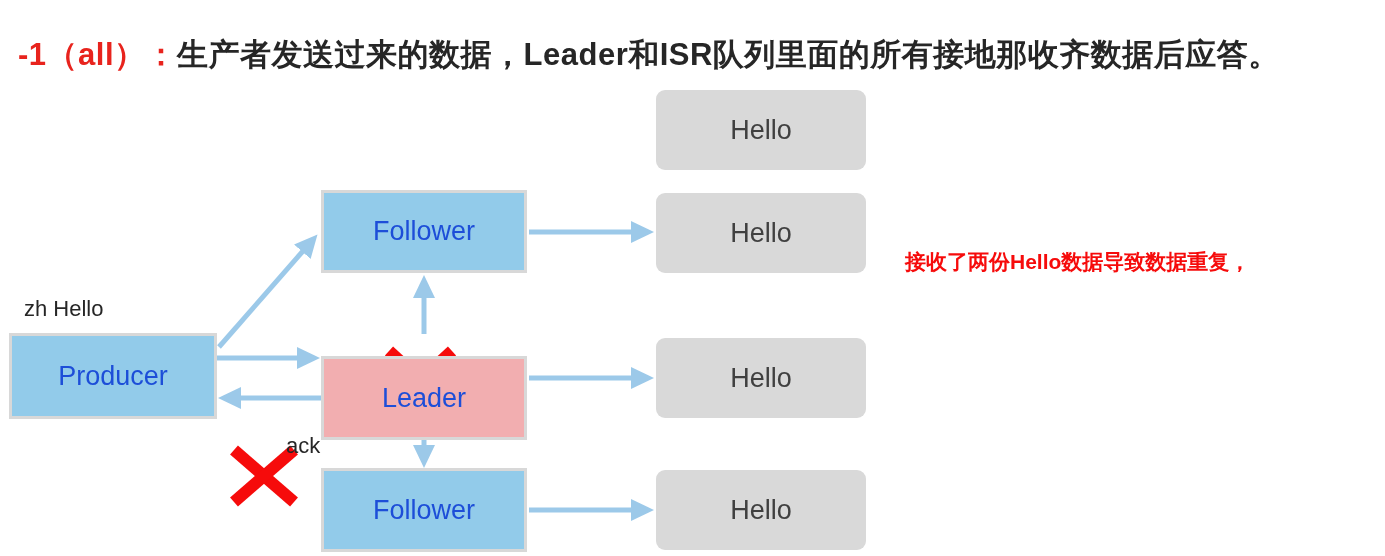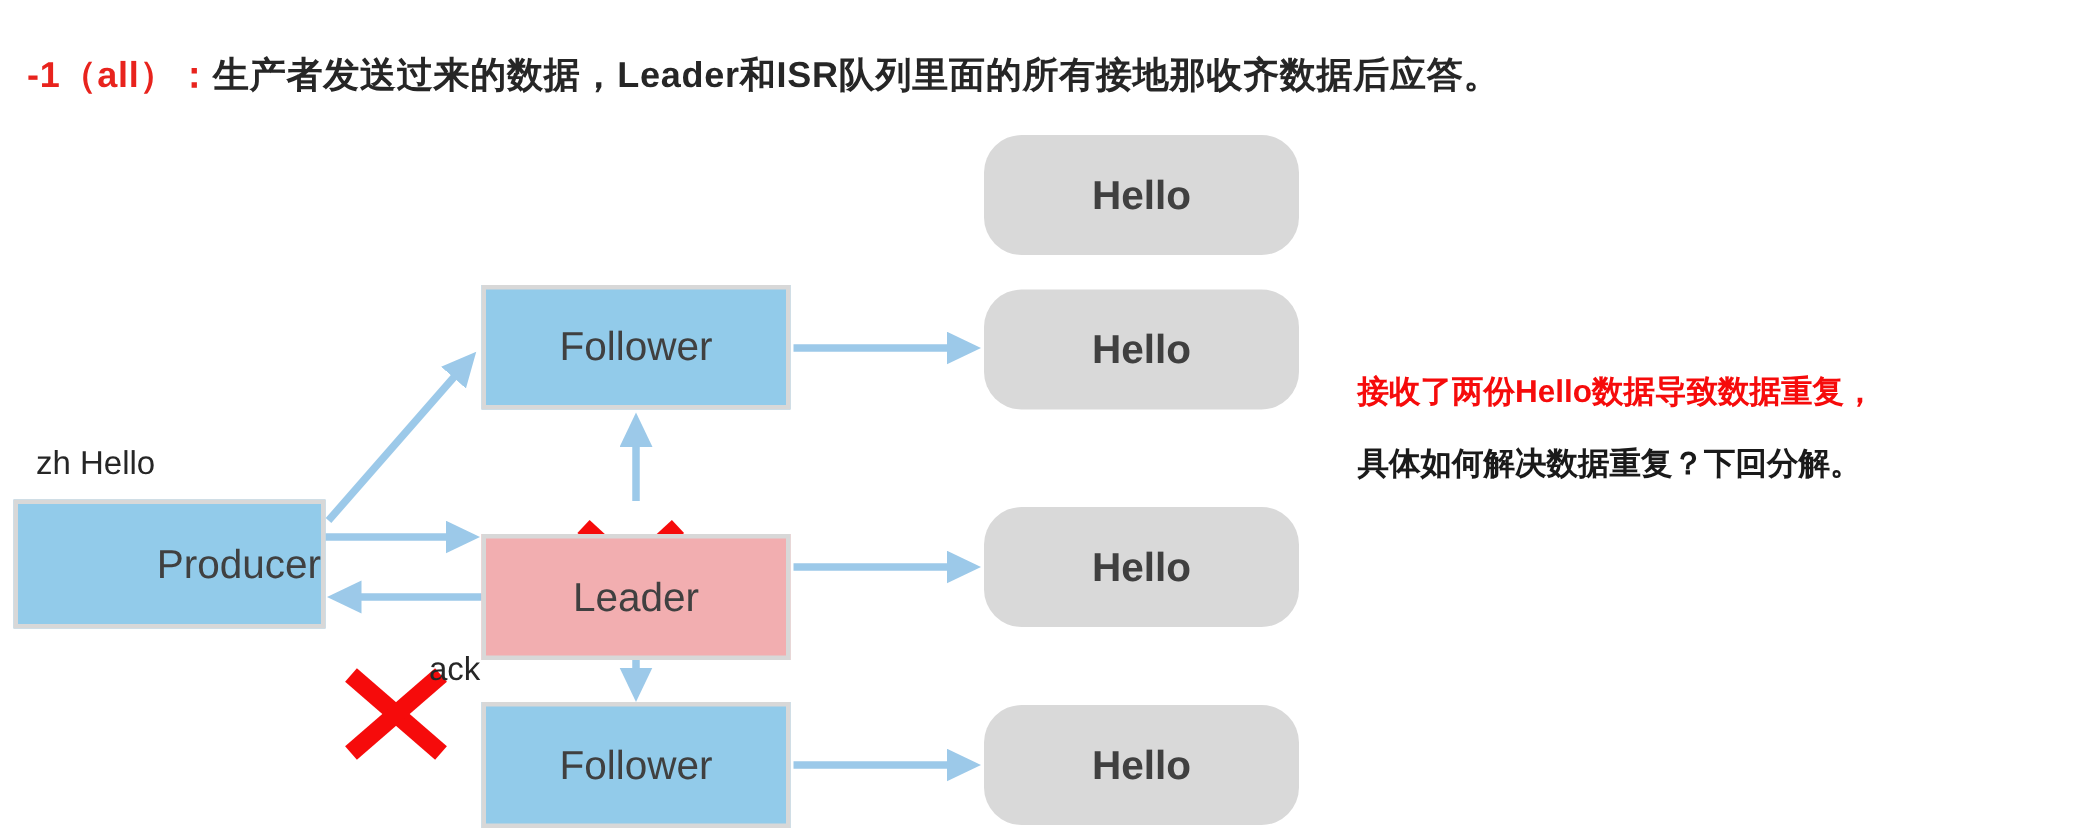--- a/index.html
+++ b/index.html
@@ -5,40 +5,40 @@
   html,body{margin:0;padding:0;background:#ffffff;}
   .stage{
     position:relative;
     width:1385px;height:556px;
     overflow:hidden;
     background:#ffffff;
     font-family:"Liberation Sans", sans-serif;
   }
   .title{
     position:absolute;left:18px;top:34px;
-    font-size:24px;font-weight:bold;color:#262626;
+    font-size:31px;font-weight:bold;color:#262626;
     letter-spacing:0.5px;white-space:nowrap;
   }
   .title .t-red{color:var(--title-red);}
   .node{
     position:absolute;
     display:flex;align-items:center;justify-content:center;
-    font-size:27px;color:#404040;
+    font-size:27px;color:#1d4ed8;
     border:3px solid var(--box-border);
     box-sizing:border-box;
   }
   .node.blue{background:var(--node-blue);}
   .node.pink{background:var(--node-pink);}
   .hello{
     position:absolute;
     display:flex;align-items:center;justify-content:center;
     width:210px;height:80px;
     background:var(--node-gray);
-    border-radius:25px;
-    font-size:27px;color:#404040;font-weight:bold;
+    border-radius:9px;
+    font-size:27px;color:#404040;
   }
   .flabel{
     position:absolute;
     font-size:22px;color:#262626;white-space:nowrap;
   }
   .note{
     position:absolute;left:905px;top:238px;width:470px;
     font-size:21px;font-weight:bold;line-height:48px;
     color:#1a1a1a;white-space:nowrap;
   }
@@ -84,21 +84,21 @@
       <line class="xmark" x1="389" y1="351" x2="452" y2="409"></line>
       <line class="xmark" x1="452" y1="351" x2="389" y2="409"></line>
     </g>
 
     <g>
       <line class="xmark" x1="234" y1="450" x2="294" y2="502"></line>
       <line class="xmark" x1="294" y1="450" x2="234" y2="502"></line>
     </g>
   </svg>
 
-  <div class="node blue" style="left:9px;top:333px;width:208px;height:86px;justify-content:flex-end;">
+  <div class="node blue" style="left:9px;top:333px;width:208px;height:86px;">
     <span>Producer</span>
   </div>
 
   <div class="node blue" style="left:321px;top:190px;width:206px;height:83px;">
     <span>Follower</span>
   </div>
 
   <div class="node pink" style="left:321px;top:356px;width:206px;height:84px;">
     <span>Leader</span>
   </div>
@@ -118,16 +118,15 @@
   </div>
   <div class="hello" style="left:656px;top:470px;">
     <span>Hello</span>
   </div>
 
   <div class="flabel" style="left:24px;top:296px;">zh Hello</div>
   <div class="flabel" style="left:238px;top:433px;margin-left:48px;">ack</div>
 
   <div class="note">
     <div class="n-red">接收了两份Hello数据导致数据重复，</div>
-    <div>具体如何解决数据重复？下回分解。</div>
   </div>
 
 </div>
 
 </body></html>

